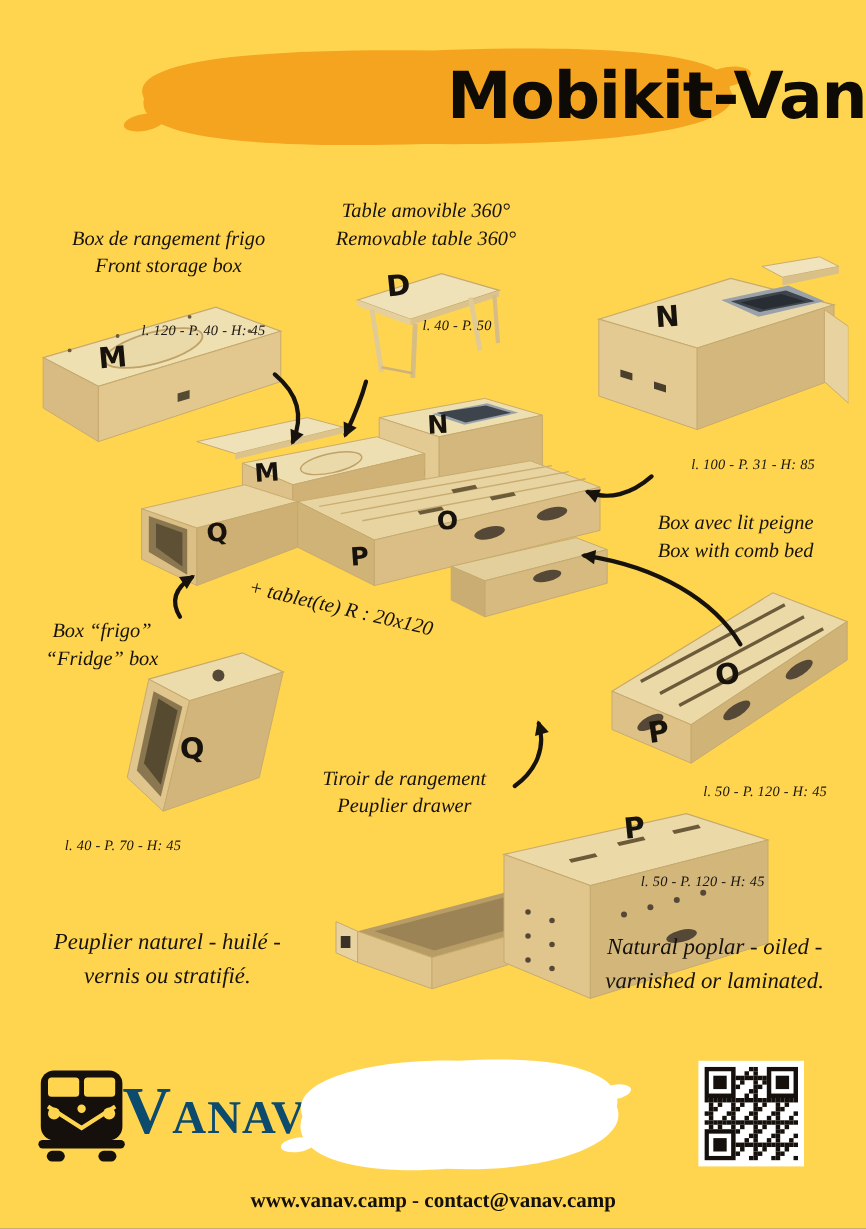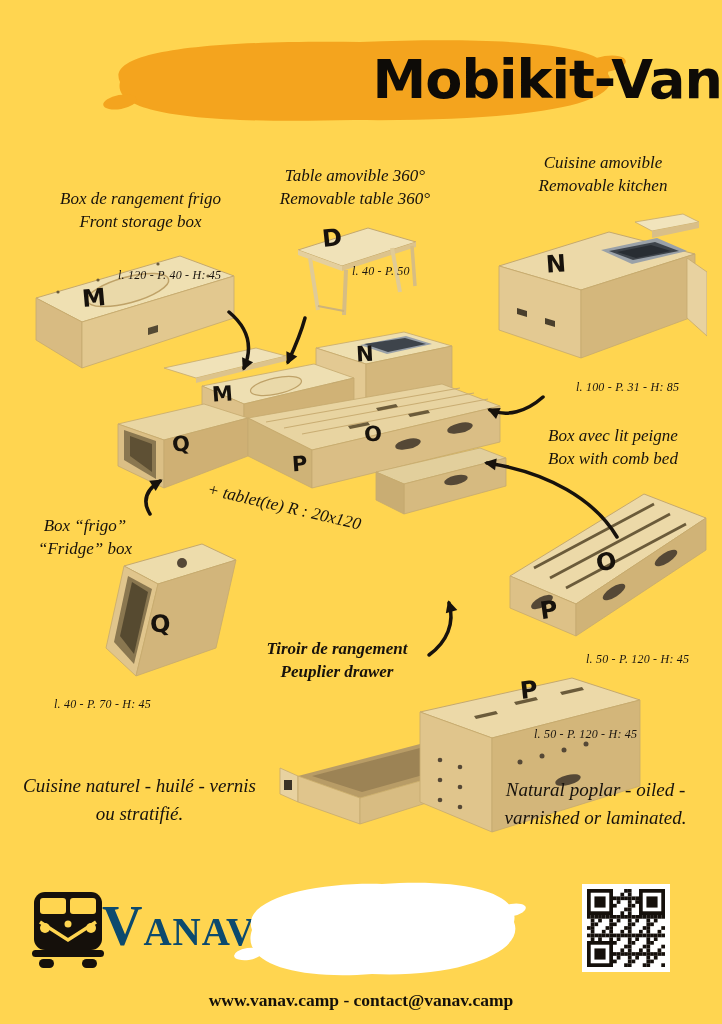--- a/index.html
+++ b/index.html
@@ -45,36 +45,32 @@
   <div class="label" style="left:28px;top:188px;width:225px;">
     <div>Box de rangement frigo</div>
     <div>Front storage box</div>
   </div>
 
   <div class="label" style="left:250px;top:165px;width:210px;">
     <div>Table amovible 360°</div>
     <div>Removable table 360°</div>
   </div>
 
-  <div class="label" style="left:503px;top:152px;width:200px;">
-    <div>Cuisine amovible</div>
-    <div>Removable kitchen</div>
-  </div>
 
   <div class="label" style="left:518px;top:425px;width:190px;">
     <div>Box avec lit peigne</div>
     <div>Box with comb bed</div>
   </div>
 
   <div class="label" style="left:10px;top:515px;width:150px;">
     <div>Box “frigo”</div>
     <div>“Fridge” box</div>
   </div>
 
-  <div class="label" style="left:252px;top:638px;width:170px;font-weight:bold;">
+  <div class="label" style="left:252px;top:638px;width:170px;">
     <div>Tiroir de rangement</div>
     <div>Peuplier drawer</div>
   </div>
 
   <svg class="abs" style="left:288px;top:218px;" width="135" height="100" viewBox="0 0 135 100">
     <polygon points="10,32 80,10 128,24 54,48" fill="#F0E2B8" stroke="#C5A96E" stroke-width="1"></polygon>
     <polygon points="54,48 128,24 128,29 54,53" fill="#DCC38C"></polygon>
     <polygon points="10,32 54,48 54,53 10,37" fill="#E4CF9D"></polygon>
     <path d="M22,40 L30,92" stroke="#E0CB97" stroke-width="4"></path>
     <path d="M58,52 L56,97" stroke="#D6BD84" stroke-width="4"></path>
@@ -229,21 +225,21 @@
 
   <div class="note" style="left:205px;top:503px;width:210px;transform:rotate(13deg);">+ tablet(te) R : 20x120</div>
 
   <div class="dims" style="left:118px;top:268px;">l. 120 - P. 40 - H: 45</div>
   <div class="dims" style="left:352px;top:264px;">l. 40 - P. 50</div>
   <div class="dims" style="left:576px;top:380px;text-align:right;">l. 100 - P. 31 - H: 85</div>
   <div class="dims" style="left:586px;top:652px;">l. 50 - P. 120 - H: 45</div>
   <div class="dims" style="left:54px;top:697px;">l. 40 - P. 70 - H: 45</div>
   <div class="dims" style="left:534px;top:727px;">l. 50 - P. 120 - H: 45</div>
 
-  <div class="materials" style="left:22px;top:772px;width:235px;">Cuisine naturel - huilé - vernis ou stratifié.</div>
+  <div class="materials" style="left:22px;top:772px;width:235px;">Peuplier naturel - huilé - vernis ou stratifié.</div>
   <div class="materials" style="left:488px;top:776px;width:215px;">Natural poplar - oiled - varnished or laminated.</div>
 
   <svg class="abs" style="left:30px;top:886px;" width="76" height="88" viewBox="0 0 76 88">
     <rect x="4" y="6" width="68" height="58" rx="11" fill="#15100B"></rect>
     <rect x="10" y="12" width="26" height="16" rx="3" fill="#FFD550"></rect>
     <rect x="40" y="12" width="26" height="16" rx="3" fill="#FFD550"></rect>
     <path d="M10 36 L38 54 L66 36" stroke="#FFD550" stroke-width="3.5" fill="none"></path>
     <circle cx="15" cy="42" r="5" fill="#FFD550"></circle>
     <circle cx="61" cy="42" r="5" fill="#FFD550"></circle>
     <circle cx="38" cy="38" r="3.5" fill="#FFD550"></circle>

